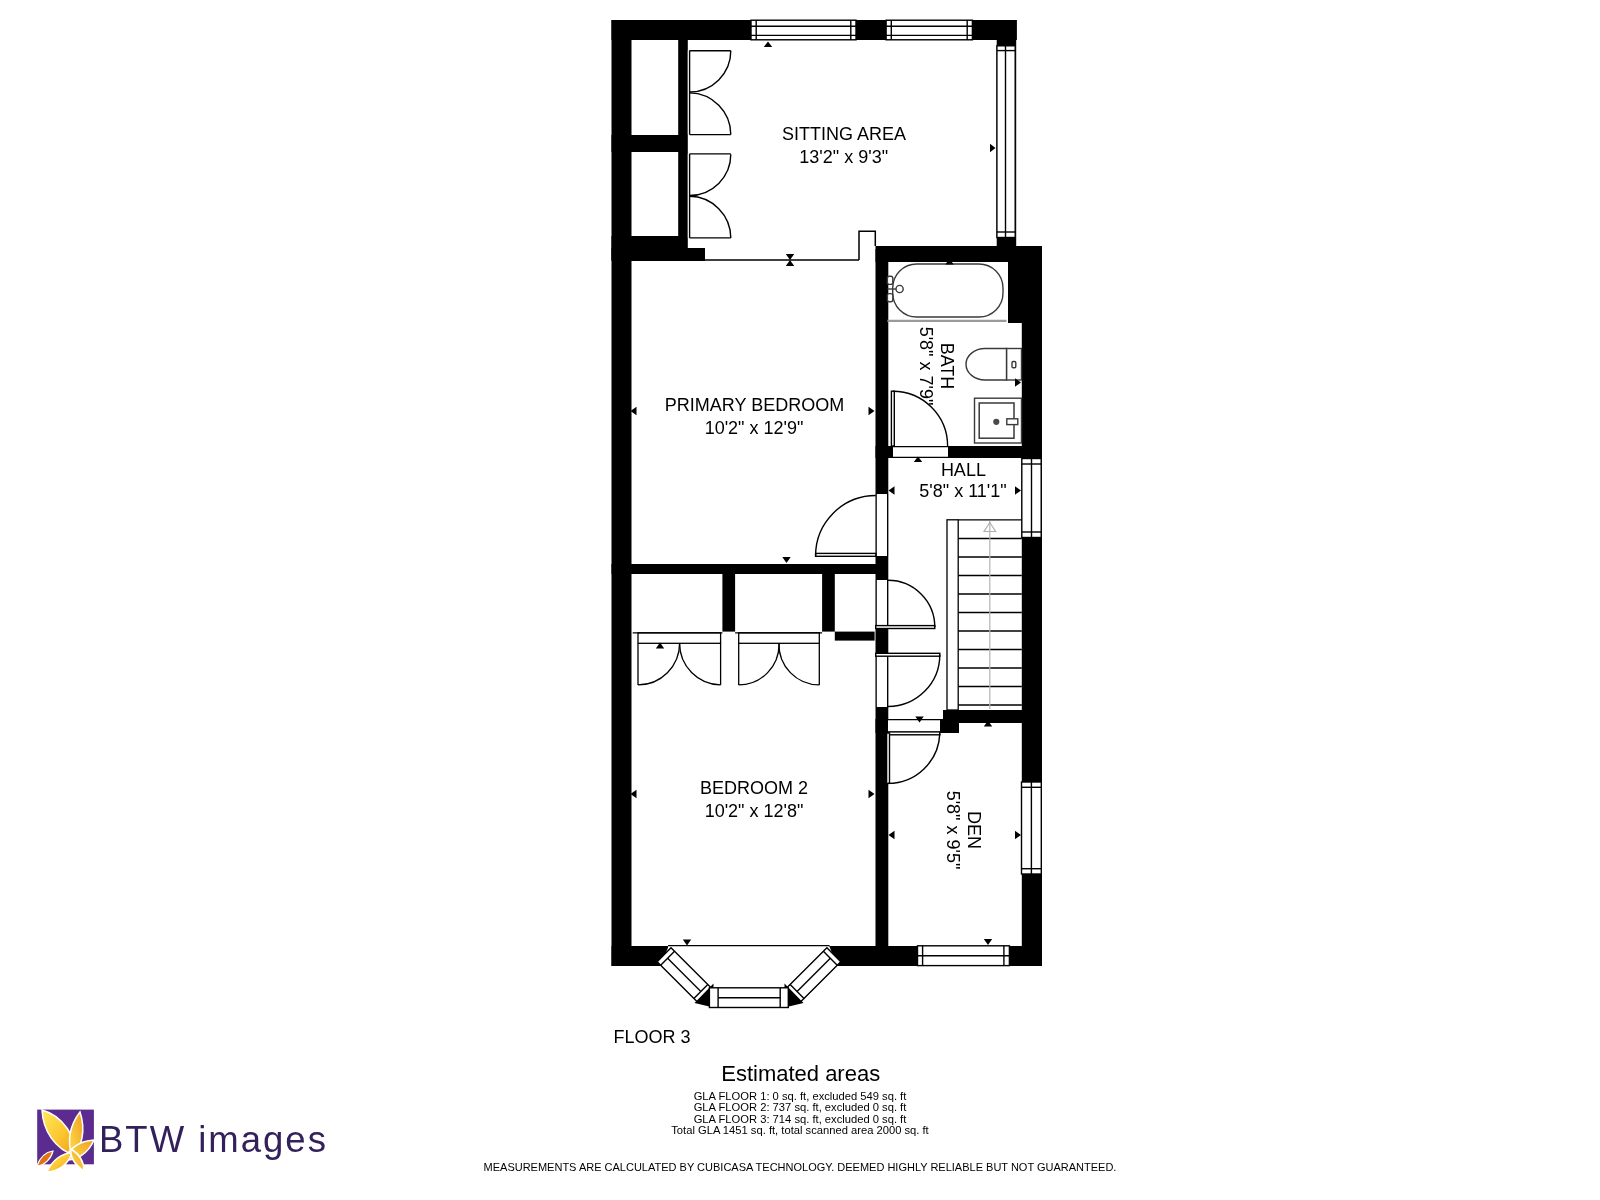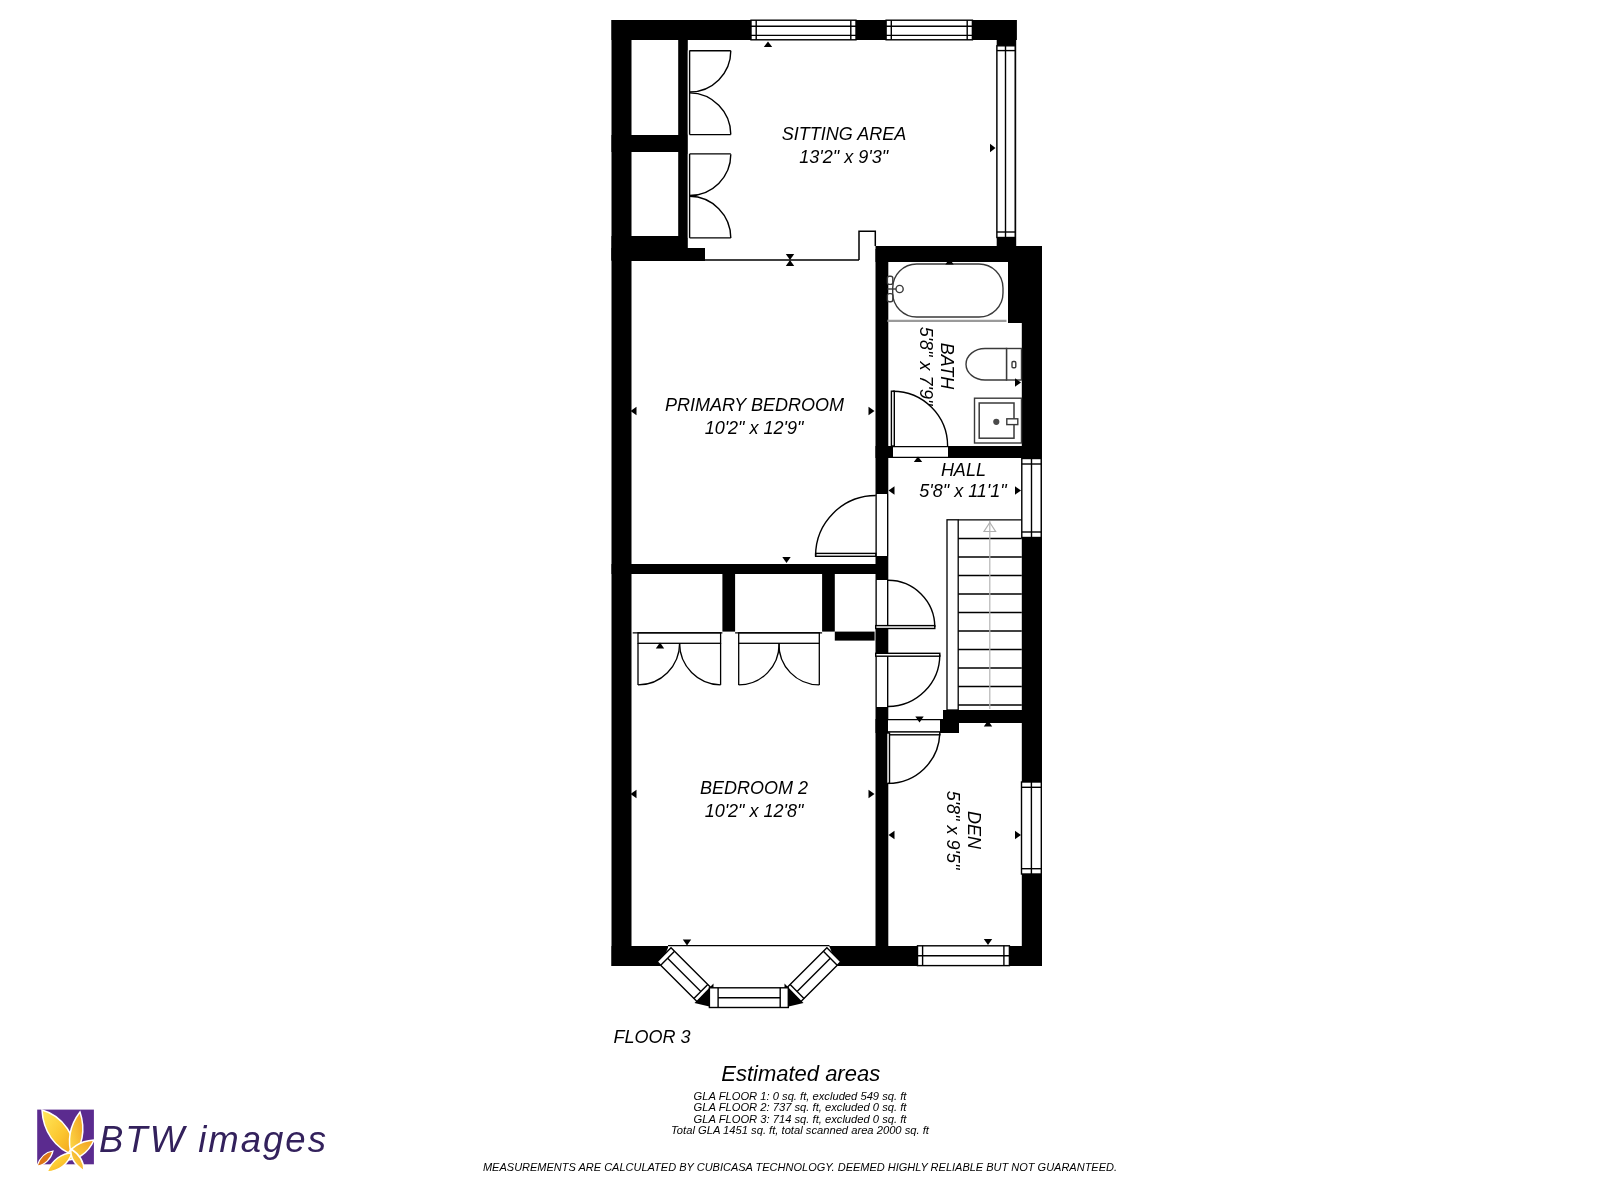--- a/index.html
+++ b/index.html
@@ -1,16 +1,16 @@
 <!DOCTYPE html>
 <html><head>
 <meta charset="utf-8">
 <style>
   html,body{margin:0;padding:0;background:#fff;}
-  #page{position:relative;width:1600px;height:1200px;background:#fff;overflow:hidden;font-style:italic;}
+  #page{position:relative;width:1600px;height:1200px;background:#fff;overflow:hidden;}
   svg text{font-family:"Liberation Sans", sans-serif;}
 </style>
 </head>
 <body>
 <div id="page">
 <svg width="1600" height="1200" viewBox="0 0 1600 1200">
 
 <g id="walls" fill="#000" stroke="none">
 
 <rect x="611.5" y="20" width="405.4" height="20"></rect>

